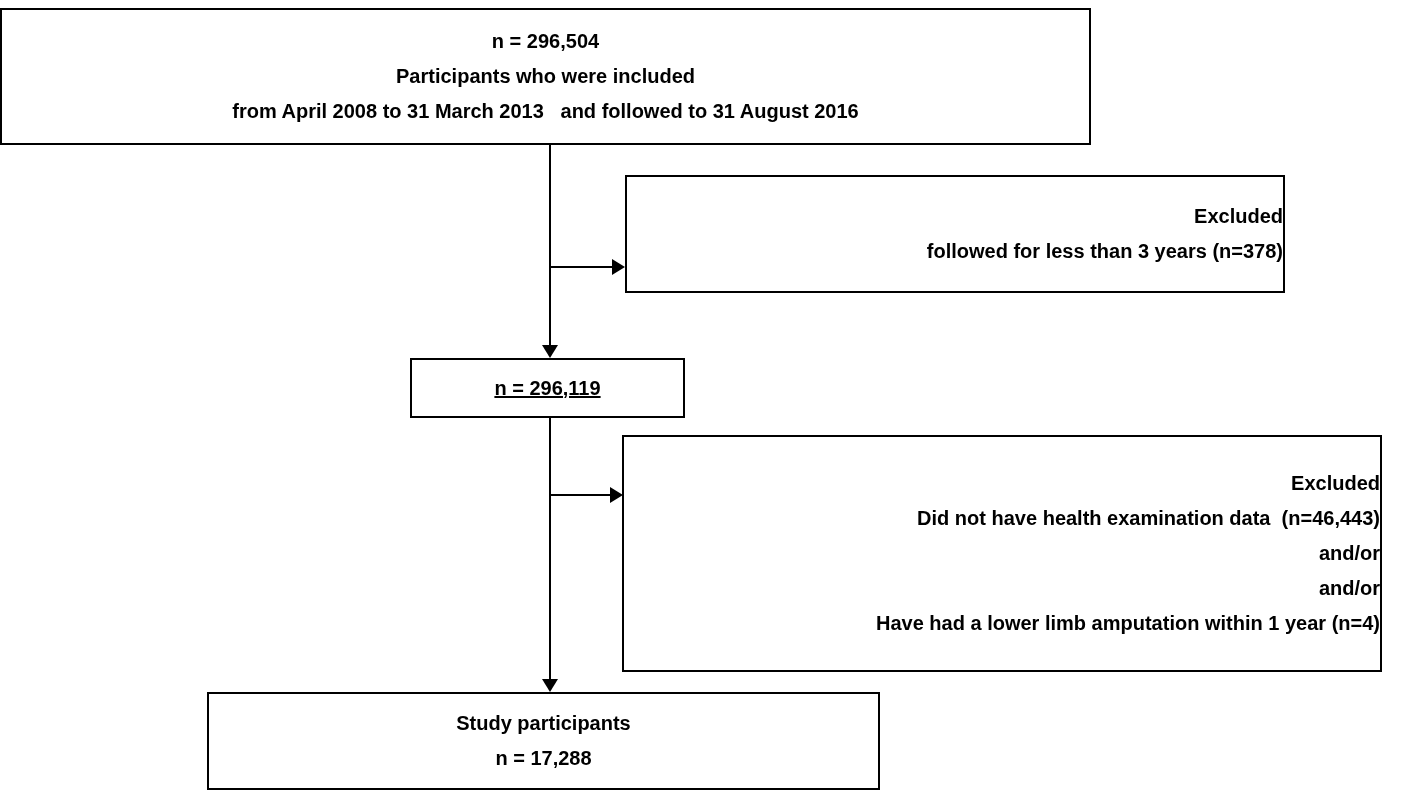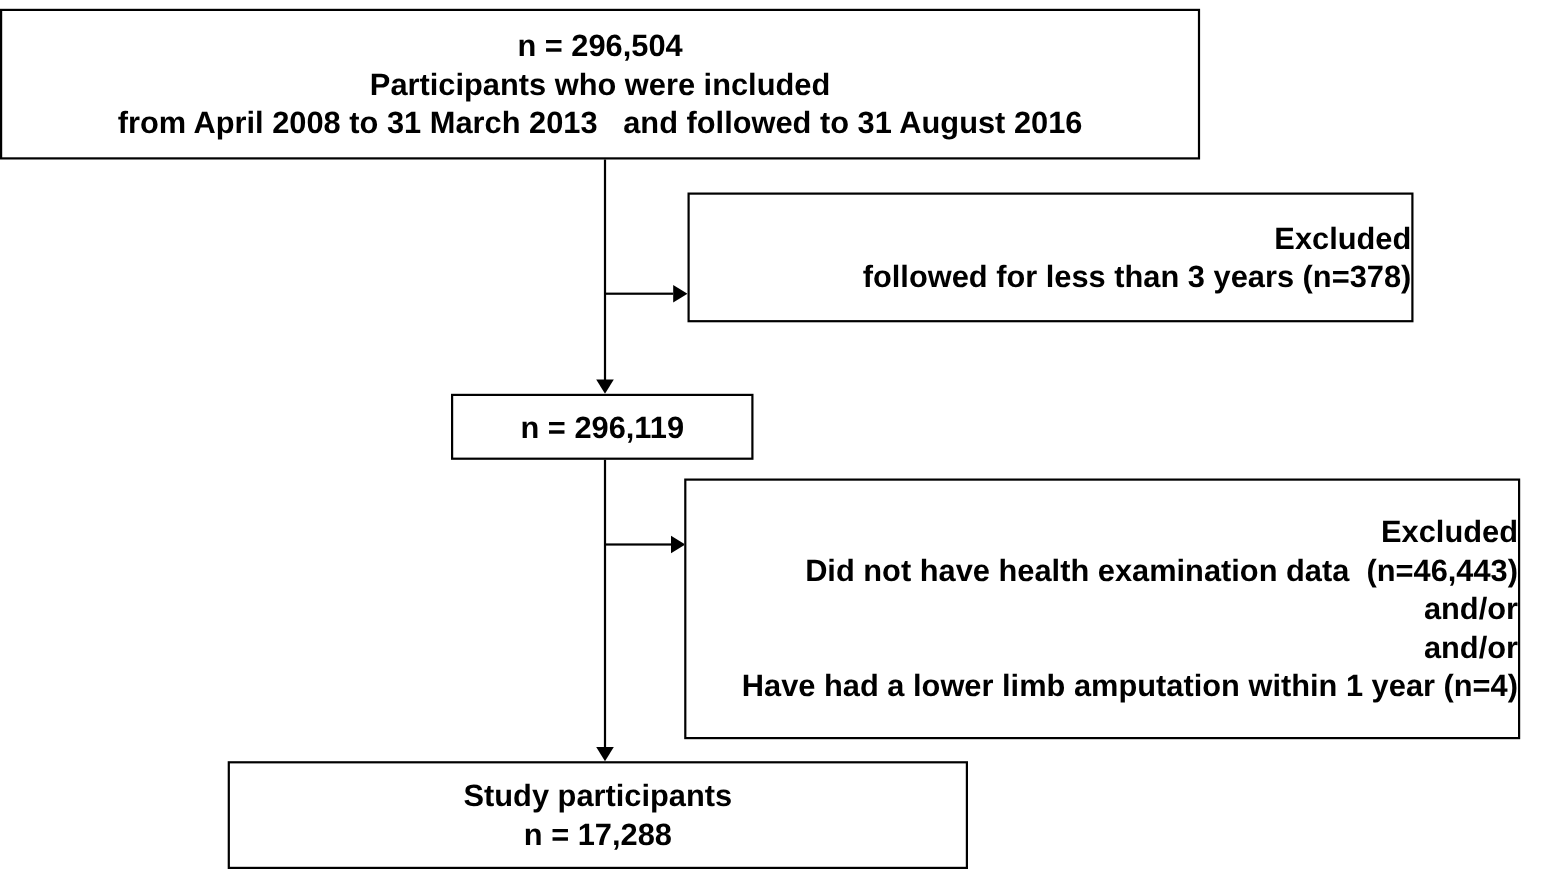--- a/index.html
+++ b/index.html
@@ -8,42 +8,42 @@
     background: #ffffff;
   }
   .canvas {
     position: relative;
     width: 1418px;
     height: 795px;
     background: #ffffff;
     font-family: "Liberation Sans", sans-serif;
     font-weight: 700;
     color: #000000;
-    font-size: 28px;
+    font-size: 20px;
     overflow: hidden;
   }
   .box {
     position: absolute;
     border: 2px solid #000000;
     background: #ffffff;
     box-sizing: border-box;
     display: flex;
     flex-direction: column;
     justify-content: center;
   }
   .box .line {
     white-space: pre;
     line-height: 35px;
   }
   .centered { text-align: center; }
   .left-al  { text-align: right; }
 
   .top-box    { left: 0px;   top: 8px;   width: 1091px; height: 137px; }
   .excl1      { left: 625px; top: 175px; width: 660px;  height: 118px; padding-left: 12px; }
-  .mid-box    { left: 410px; top: 358px; width: 275px;  height: 60px;  }
+  .mid-box    { left: 410px; top: 358px; width: 275px;  height: 60px; text-decoration: underline;  }
   .excl2      { left: 622px; top: 435px; width: 760px;  height: 237px; padding-left: 14px; }
   .bottom-box { left: 207px; top: 692px; width: 673px;  height: 98px;  }
 
   .vline { position: absolute; width: 2px;  background: #000000; }
   .hline { position: absolute; height: 2px; background: #000000; }
   .v1 { left: 549px; top: 145px; height: 203px; }
   .v2 { left: 549px; top: 418px; height: 262px; }
   .h1 { left: 550px; top: 266px; width: 62px; }
   .h2 { left: 550px; top: 494px; width: 60px; }
 

